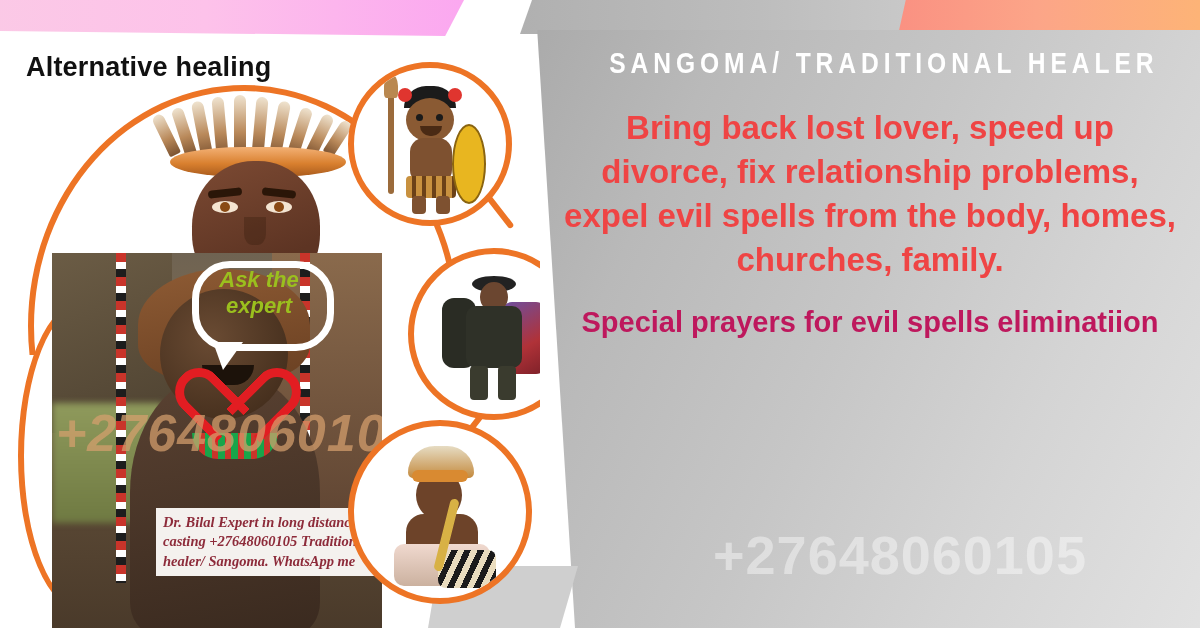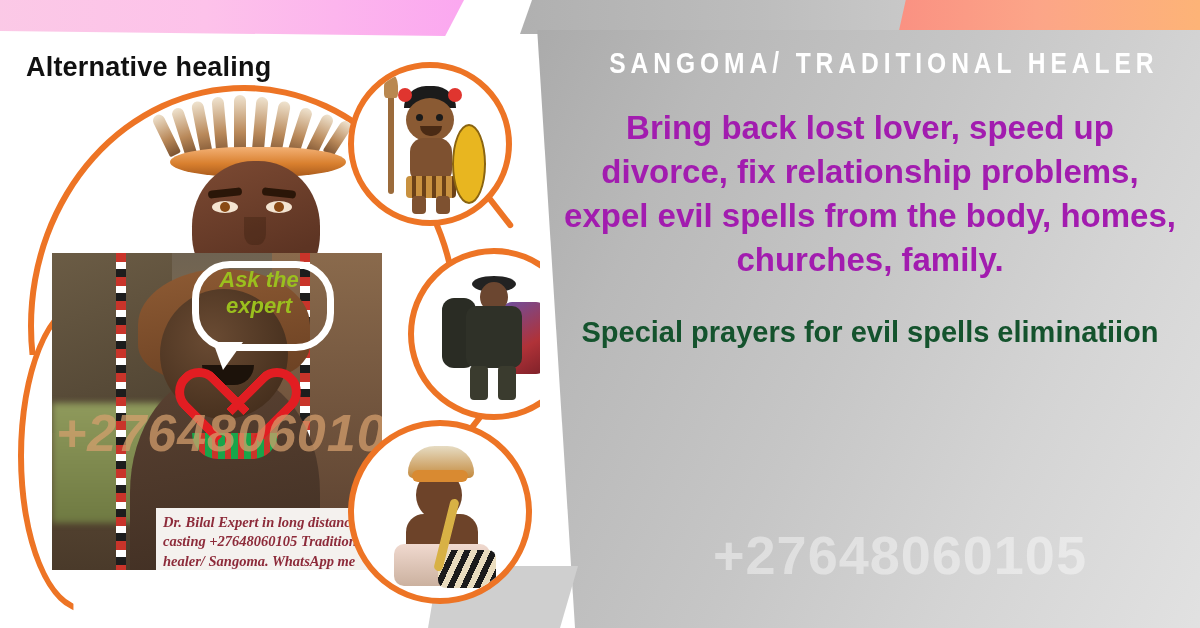--- a/index.html
+++ b/index.html
@@ -47,25 +47,25 @@
     font-size:30px;font-weight:bold;color:#ffffff;letter-spacing:6px;
     font-family:"Liberation Sans", sans-serif;
     transform:scaleX(.82);transform-origin:center;white-space:nowrap;
   }
   .brand{
     font-size:63px;font-weight:bold;color:#ffffff;letter-spacing:7px;
     margin-top:4px;line-height:1.05;white-space:nowrap;
   }
   .services{
     margin-top:26px;padding:0 10px;
-    font-size:33px;font-weight:bold;line-height:1.33;color:#a21caf;
+    font-size:33px;font-weight:bold;line-height:1.33;color:#ef4444;
   }
   .prayers{
-    margin-top:32px;padding:0 28px;
-    font-size:29px;font-weight:bold;line-height:1.3;color:#14532d;text-align:center;
+    margin-top:22px;padding:0 28px;
+    font-size:29px;font-weight:bold;line-height:1.3;color:#be185d;text-align:center;
   }
   .wm-right{
     position:absolute;left:600px;top:524px;width:600px;text-align:center;
     font-size:54px;font-weight:bold;color:rgba(255,255,255,.42);
     letter-spacing:1px;pointer-events:none;
   }
 
   
   .left-wrap{position:absolute;left:0;top:0;width:540px;height:628px;overflow:hidden;}
 
@@ -112,21 +112,21 @@
     position:absolute;left:10px;top:188px;width:200px;height:120px;border-radius:44% 44% 0 0;
     background:linear-gradient(160deg,#76452f,#53301f);
   }
   .sash{
     position:absolute;left:142px;top:190px;width:22px;height:130px;border-radius:8px;
     background:linear-gradient(180deg,#e0b25c,#a97b25);transform:rotate(12deg);
   }
 
   
   .photo{
-    position:absolute;left:52px;top:253px;width:330px;height:317px;overflow:hidden;
+    position:absolute;left:52px;top:253px;width:330px;height:375px;overflow:hidden;
     background:linear-gradient(180deg,#6f6352 0%,#7d6b51 28%,#5c4a36 62%,#4a3a2a 100%);
   }
   .ph-hut{position:absolute;left:0;top:0;width:120px;height:180px;background:linear-gradient(160deg,#6b5c45,#4e4231);}
   .ph-grass{position:absolute;left:0;top:150px;width:110px;height:120px;background:linear-gradient(180deg,#8f9a5c,#6f7a42);filter:blur(3px);}
   .ph-door{position:absolute;right:0;top:0;width:110px;height:300px;background:linear-gradient(180deg,#8a6a4c,#5b4130);}
   .ph-body{
     position:absolute;left:78px;top:120px;width:190px;height:260px;border-radius:46% 46% 12% 12%;
     background:linear-gradient(170deg,#5a4232,#3a2a1f);
   }
   .ph-head{

